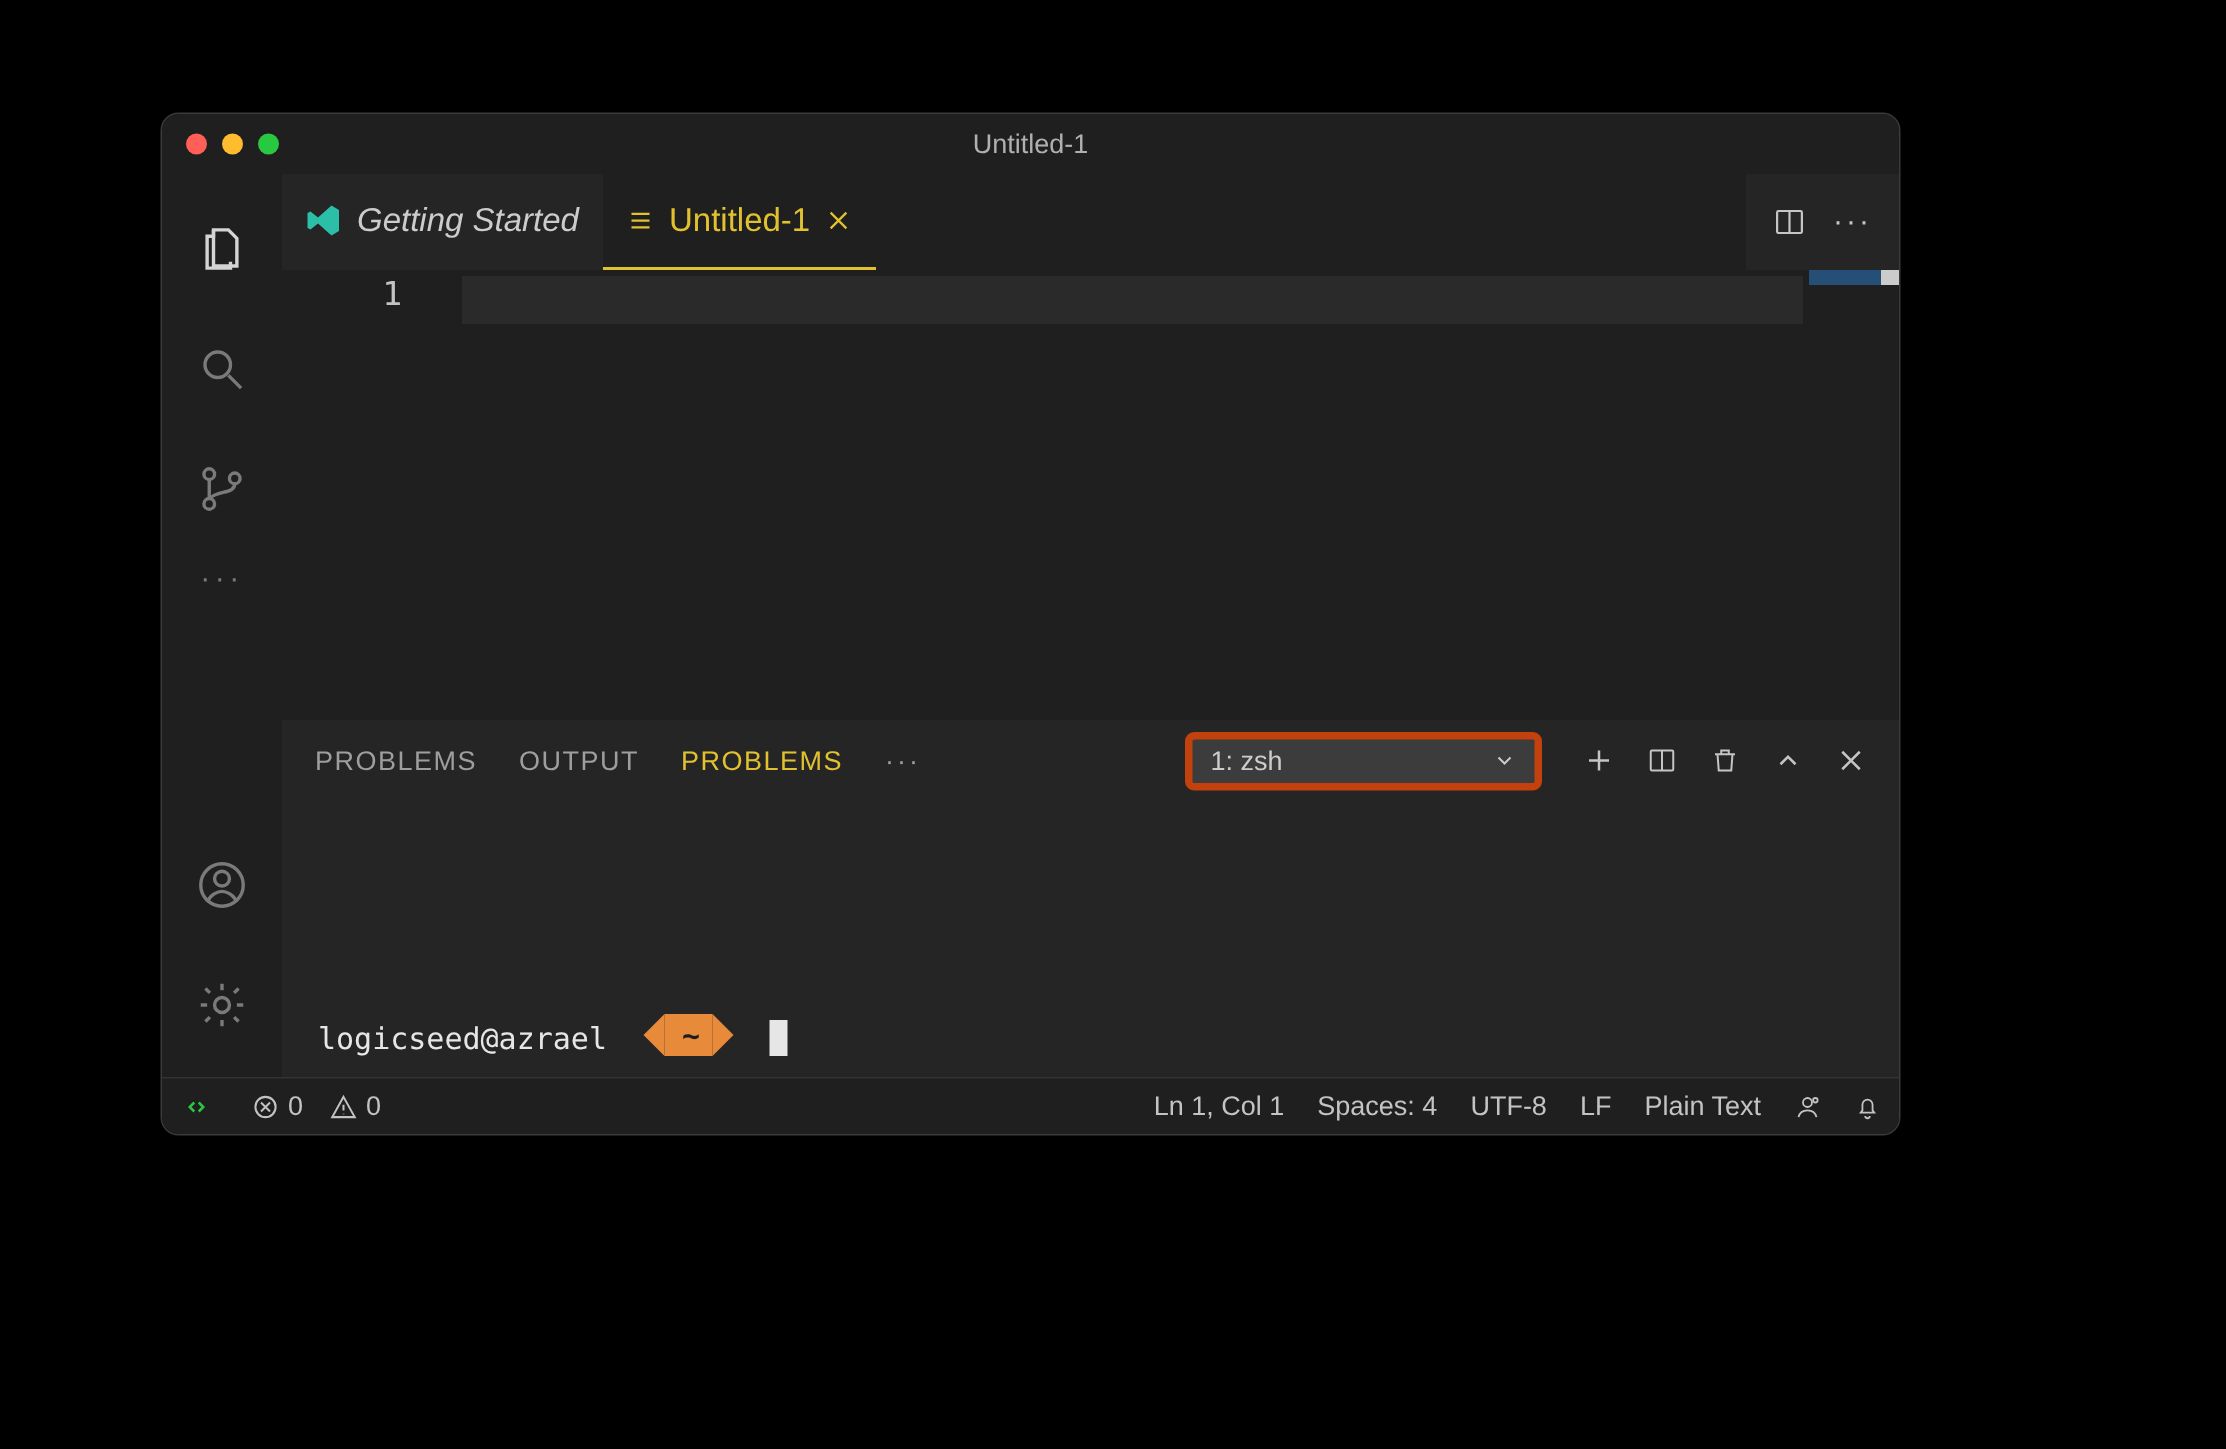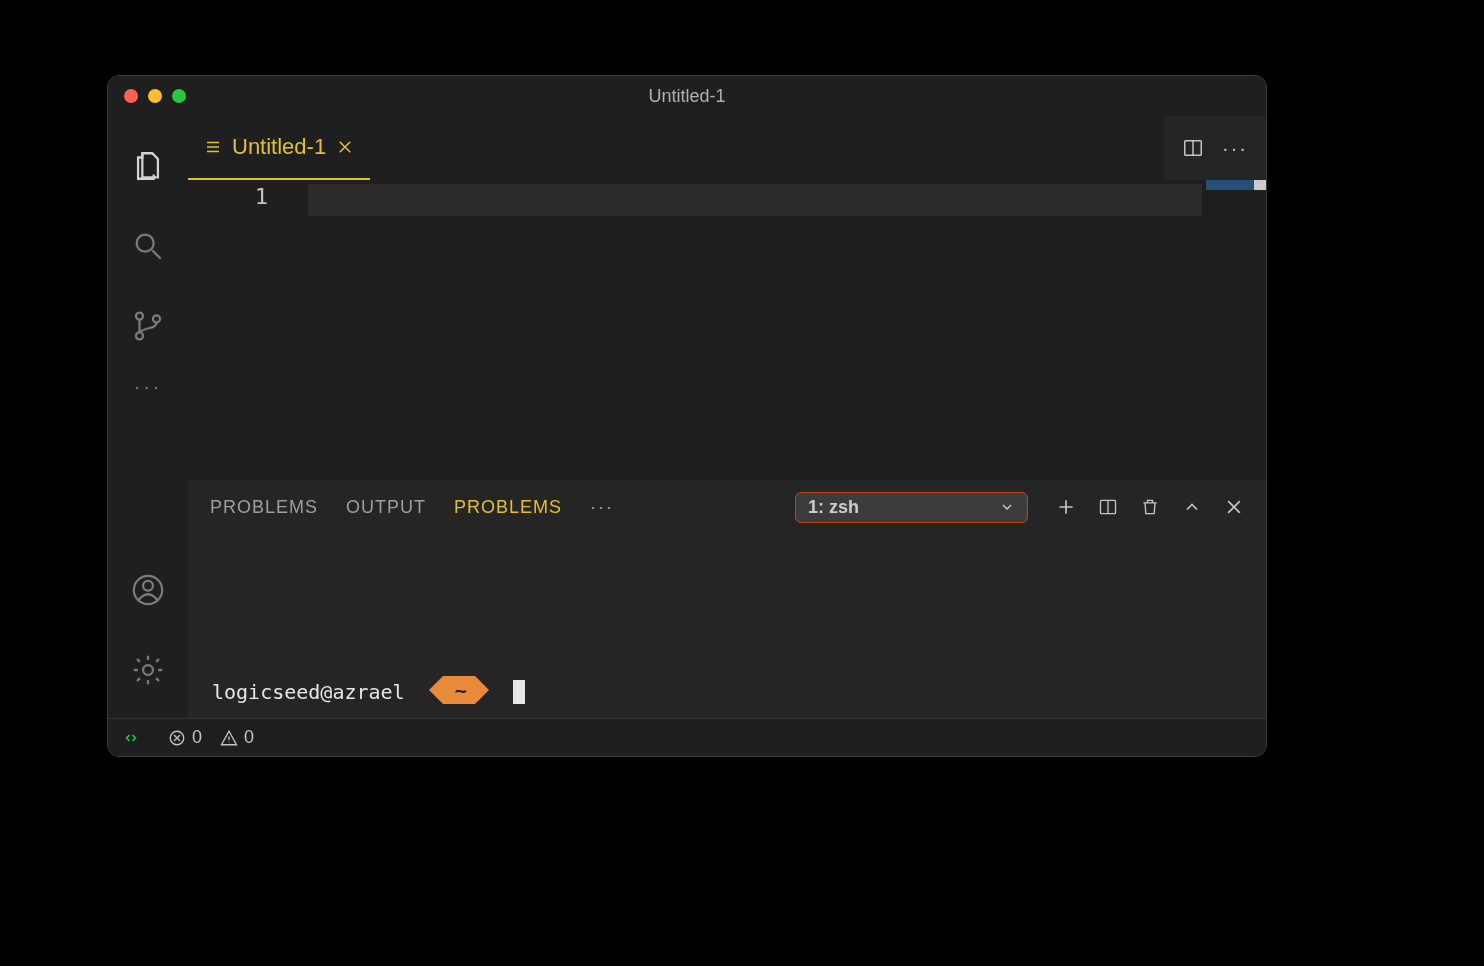--- a/index.html
+++ b/index.html
@@ -189,28 +189,27 @@
   .panel-tab {
     letter-spacing: 1px;
     cursor: pointer;
   }
   .panel-tab.active { color: #e2c12f; }
   .panel-ell { color:#9e9e9e; letter-spacing: 2px; cursor:pointer;}
   .panel-spacer { flex: 1; }
   .term-select {
     display: flex; align-items: center;
     background: #3c3c3c;
-    border: 1px solid #c2410c;
+    border: 5px solid #c2410c;
     border-radius: 6px;
     padding: 4px 12px;
     gap: 140px;
     color: #cccccc;
     cursor: pointer;
     font-size: 18px;
-    font-weight: bold;
   }
   .panel-icons { display:flex; align-items:center; gap:22px; color:#c5c5c5;}
   .panel-icons .ico { cursor:pointer; display:flex; }
   .panel-icons svg { width:20px; height:20px; }
   .terminal-body {
     flex: 1;
     padding: 14px 24px;
     font-family: Menlo, Monaco, monospace;
     font-size: 20px;
     color: #e6e6e6;
@@ -326,20 +325,26 @@
             <circle cx="12" cy="12" r="3.5"></circle>
             <path d="M12 2v3M12 19v3M4.2 4.2l2.1 2.1M17.7 17.7l2.1 2.1M2 12h3M19 12h3M4.2 19.8l2.1-2.1M17.7 6.3l2.1-2.1"></path>
           </svg>
         </div>
       </div>
     </div>
 
     <div class="main">
 
       <div class="tabs-row">
+        <div class="tab inactive">
+          <svg width="24" height="24" viewBox="0 0 24 24">
+            <path fill="#2bbfa7" d="M17 2l5 3v14l-5 3-9-8-5 4-2-1V7l2-1 5 4z"></path>
+          </svg>
+          <span class="label italic">Getting Started</span>
+        </div>
         <div class="tab active">
           <svg width="18" height="18" viewBox="0 0 24 24" stroke="#e2c12f" stroke-width="2">
             <path d="M4 6h16M4 12h16M4 18h16"></path>
           </svg>
           <span class="label">Untitled-1</span>
           <span class="close">
             <svg viewBox="0 0 24 24" stroke="currentColor" stroke-width="2">
                 <path d="M5 5l14 14M19 5L5 19"></path>
               </svg>
           </span>
@@ -437,15 +442,34 @@
         <span>0</span>
       </span>
       <span class="sb-item">
         <svg viewBox="0 0 24 24" stroke="currentColor" fill="none" stroke-width="1.8">
             <path d="M12 3l10 18H2z"></path>
             <path d="M12 10v5M12 18v.5"></path>
           </svg>
         <span>0</span>
       </span>
     </div>
+    <div class="sb-right">
+      <span class="sb-item">Ln 1, Col 1</span>
+      <span class="sb-item">Spaces: 4</span>
+      <span class="sb-item">UTF-8</span>
+      <span class="sb-item">LF</span>
+      <span class="sb-item">Plain Text</span>
+      <span class="sb-item">
+        <svg viewBox="0 0 24 24" stroke="currentColor" fill="none" stroke-width="1.6">
+            <circle cx="12" cy="8" r="4"></circle>
+            <path d="M4 21c1-4 4-6 8-6s7 2 8 6"></path>
+            <circle cx="19" cy="6" r="2"></circle>
+          </svg>
+      </span>
+      <span class="sb-item">
+        <svg viewBox="0 0 24 24" stroke="currentColor" fill="none" stroke-width="1.6">
+            <path d="M6 17h12l-1.5-2V10a4.5 4.5 0 00-9 0v5L6 17zM10 20a2 2 0 004 0"></path>
+          </svg>
+      </span>
+    </div>
   </div>
 
 </div>
 
 </body></html>

